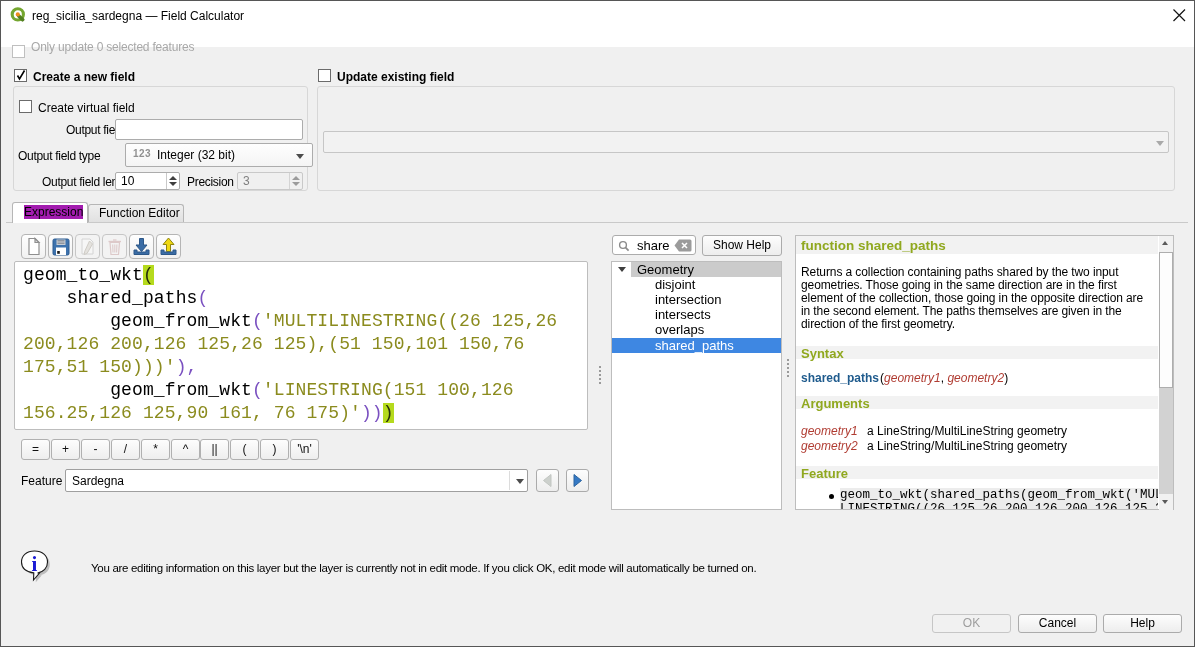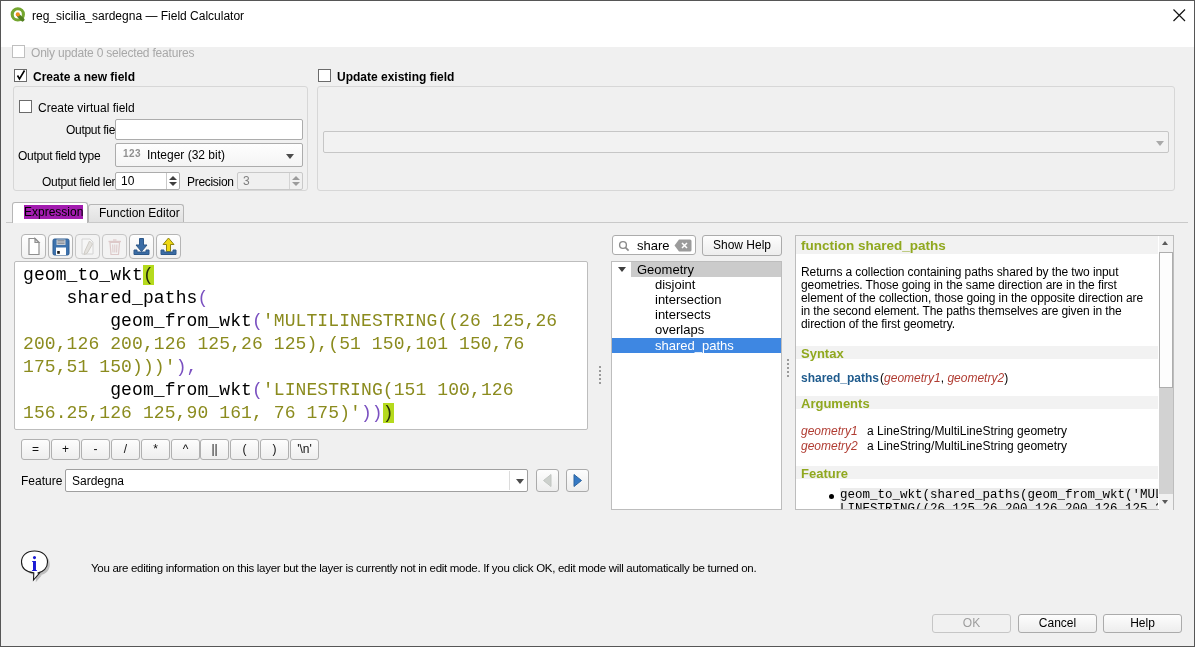--- a/index.html
+++ b/index.html
@@ -36,36 +36,36 @@
       <rect x="-2" y="-1.7" width="8.6" height="3.6" rx="1.2" fill="#527f21" transform="translate(9.2,9.2) rotate(45)"></rect>
       <circle cx="7.8" cy="7.4" r="2.1" fill="#ec8c1d"></circle>
     </svg>
     <div class="lbl" style="left:32px;top:9px;">reg_sicilia_sardegna — Field Calculator</div>
     <svg class="abs" style="left:1172px;top:8px" width="15" height="15" viewBox="0 0 15 15">
       <path d="M1.5 1.5 L13 13 M13 1.5 L1.5 13" stroke="#141414" stroke-width="1.2"></path>
     </svg>
   </div>
 
   <div class="cb dis" style="left:12px;top:45px;"></div>
-  <div class="lbl" style="left:31px;top:46px;color:#a8a8a8;letter-spacing:-0.2px;">Only update 0 selected features</div>
+  <div class="lbl" style="left:31px;top:40px;color:#a8a8a8;letter-spacing:-0.2px;">Only update 0 selected features</div>
   <div class="cb" style="left:14px;top:69px;"></div>
   <svg class="abs" style="left:15px;top:69px" width="12" height="13" viewBox="0 0 12 13">
     <path d="M2.5 6.5 L4.5 10 L9.5 1.5" fill="none" stroke="#000" stroke-width="1.6"></path>
   </svg>
   <div class="lbl" style="left:33px;top:70px;font-weight:bold;">Create a new field</div>
   <div class="cb" style="left:318px;top:69px;"></div>
   <div class="lbl" style="left:337px;top:70px;font-weight:bold;">Update existing field</div>
 
   <div class="gbox" style="left:13px;top:86px;width:295px;height:105px;"></div>
   <div class="cb" style="left:19px;top:100px;"></div>
   <div class="lbl" style="left:38px;top:101px;">Create virtual field</div>
   <div class="lbl" style="left:18px;top:123px;letter-spacing:-0.3px;margin-left:48px;">Output field name</div>
   <div class="tf" style="left:115px;top:119px;width:188px;height:21px;"></div>
   <div class="lbl" style="left:18px;top:149px;letter-spacing:-0.3px;">Output field type</div>
-  <div class="tf" style="left:115px;top:143px;width:188px;height:24px;background:linear-gradient(#fefefe,#f4f4f4);padding-left:29px;">
+  <div class="tf" style="left:125px;top:143px;width:188px;height:24px;background:linear-gradient(#fefefe,#f4f4f4);padding-left:29px;">
     <span style="position:absolute;left:7px;top:4px;font-size:10px;font-weight:bold;color:#909090;letter-spacing:0.5px;">123</span>
     <span style="position:absolute;left:31px;top:4px;font-size:12px;color:#000;">Integer (32 bit)</span>
     <div class="arrow-d" style="left:170px;top:10px;"></div>
   </div>
   <div class="lbl" style="left:28px;top:175px;letter-spacing:-0.3px;margin-left:14px;">Output field length</div>
   <div class="tf" style="left:115px;top:172px;width:65px;height:18px;">
     <span style="position:absolute;left:5px;top:1px;font-size:12px;">10</span>
     <div class="abs" style="left:50px;top:0;width:1px;height:16px;background:#c9c9c9;"></div>
     <div class="arrow-u" style="left:53px;top:3px;border-left-width:4px;border-right-width:4px;border-bottom-width:4.5px;border-bottom-color:#3f3f3f;"></div>
     <div class="arrow-d" style="left:53px;top:9px;border-left-width:4px;border-right-width:4px;border-top-width:4.5px;border-top-color:#3f3f3f;"></div>

